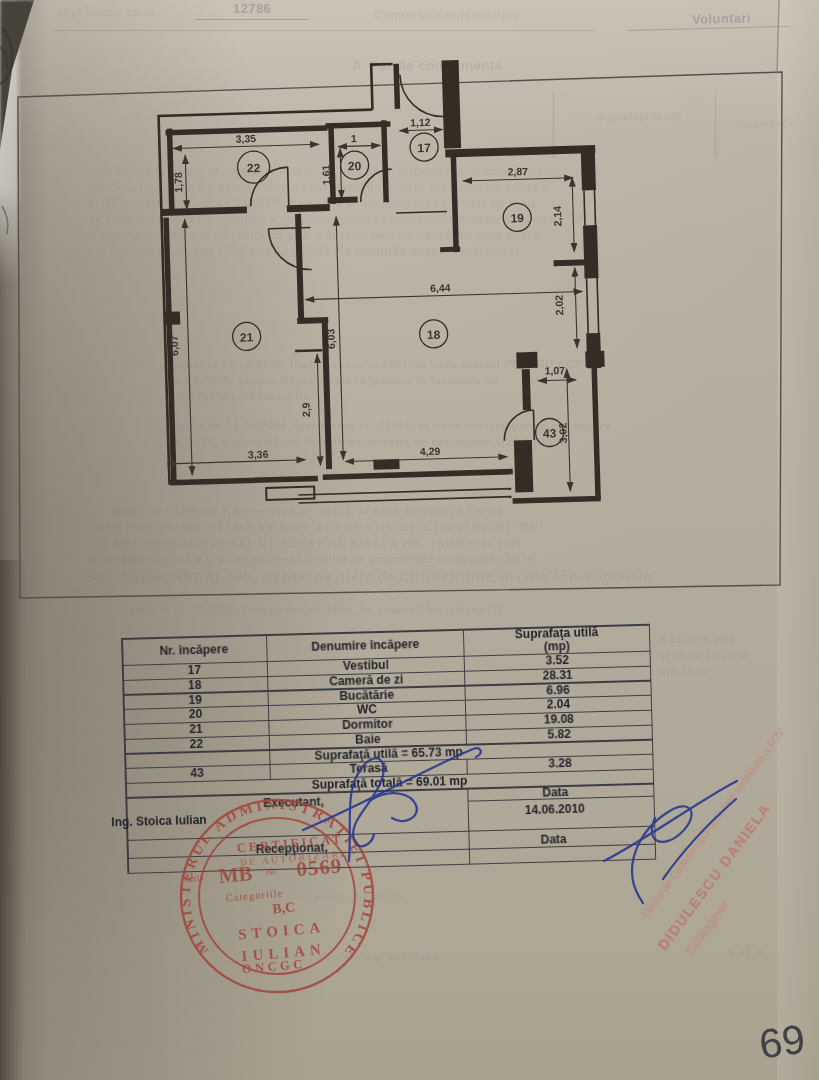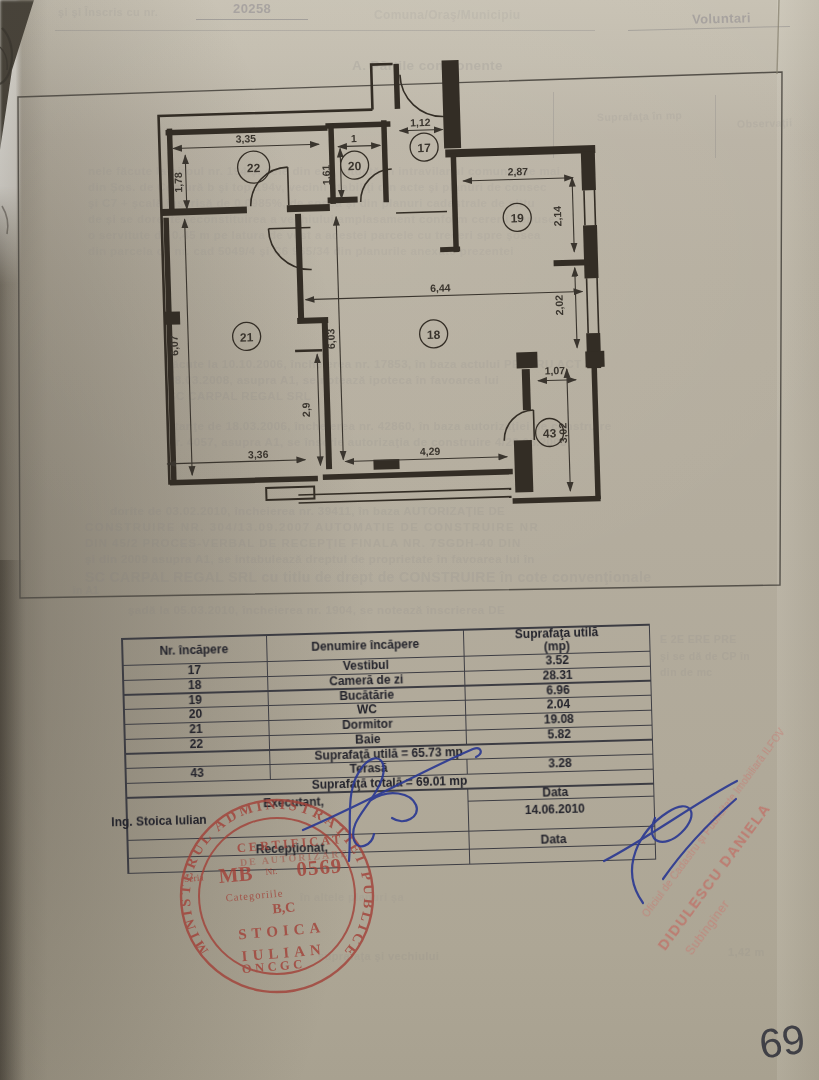--- a/index.html
+++ b/index.html
@@ -44,21 +44,21 @@
 <div id="paper2"></div>
 <div id="rightstrip"></div>
 <div id="leftshadow"></div>
 <div id="leftpage"></div>
 <div id="cornerwedge"></div>
 <div id="leftdark"></div>
 <div id="leftdark2"></div>
 
 <div id="bleeds">
   <span class="bleed" style="left:58px;top:6px;font-size:11px">şi şi Înscris cu nr.</span>
-  <span class="bleed bl2" style="left:233px;top:1px;font-size:13px">20258</span>
+  <span class="bleed bl2" style="left:233px;top:1px;font-size:13px">12786</span>
   <div class="abs" style="left:196px;top:19px;width:112px;height:1px;background:rgba(95,95,105,0.35)"></div>
   <span class="bleed" style="left:374px;top:8px;font-size:12px">Comuna/Oraş/Municipiu</span>
   <span class="bleed bl2" style="left:692px;top:11px;font-size:13px;transform:rotate(-1.5deg)">Voluntari</span>
   <div class="abs" style="left:628px;top:28px;width:162px;height:1px;background:rgba(95,95,105,0.3);transform:rotate(-1.5deg)"></div>
   <div class="abs" style="left:55px;top:30px;width:540px;height:1px;background:rgba(95,95,105,0.2)"></div>
   <span class="bleed" style="left:352px;top:58px;font-size:13.5px;color:rgba(114,112,124,0.15)">A. Părţile componente</span>
   <span class="bleed" style="left:597px;top:110px;font-size:10.5px;transform:rotate(-1.5deg)">Suprafaţa în mp</span>
   <span class="bleed" style="left:737px;top:117px;font-size:10.5px;transform:rotate(-1.5deg)">Observaţii</span>
   <div class="abs" style="left:553px;top:92px;width:1px;height:66px;background:rgba(95,95,105,0.18)"></div>
   <div class="abs" style="left:715px;top:95px;width:1px;height:63px;background:rgba(95,95,105,0.18)"></div>

